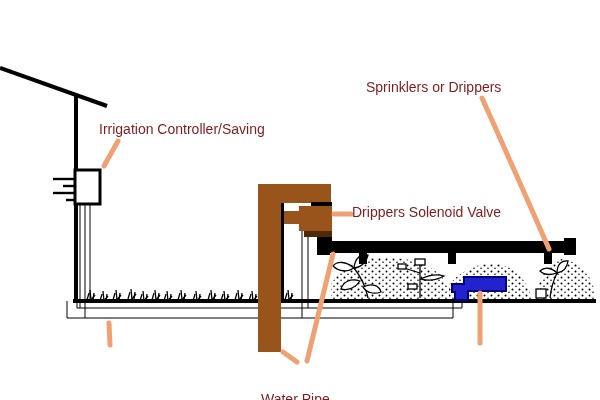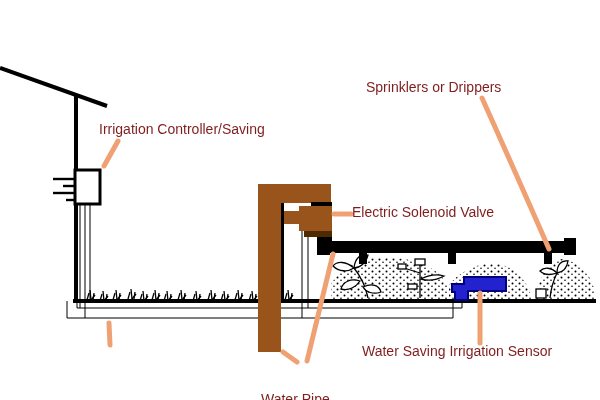--- a/index.html
+++ b/index.html
@@ -139,16 +139,15 @@
       <line x1="334" y1="214" x2="351" y2="214"></line>
       <line x1="333" y1="254" x2="307" y2="361"></line>
       <line x1="283" y1="352" x2="297" y2="362"></line>
       <line x1="109" y1="323" x2="110" y2="345"></line>
       <line x1="480" y1="293" x2="480" y2="343"></line>
     </g>
   </svg>
 
   <div class="lbl" style="left:99px;top:122px;">Irrigation Controller/Saving</div>
   <div class="lbl" style="left:366px;top:80px;">Sprinklers or Drippers</div>
-  <div class="lbl" style="left:352px;top:205px;">Electric Solenoid Valve</div>
+  <div class="lbl" style="left:352px;top:205px;">Drippers Solenoid Valve</div>
   <div class="lbl" style="left:261px;top:359px;margin-top:33px;">Water Pipe</div>
-  <div class="lbl" style="left:362px;top:344px;">Water Saving Irrigation Sensor</div>
 </div>
 
 </body></html>

